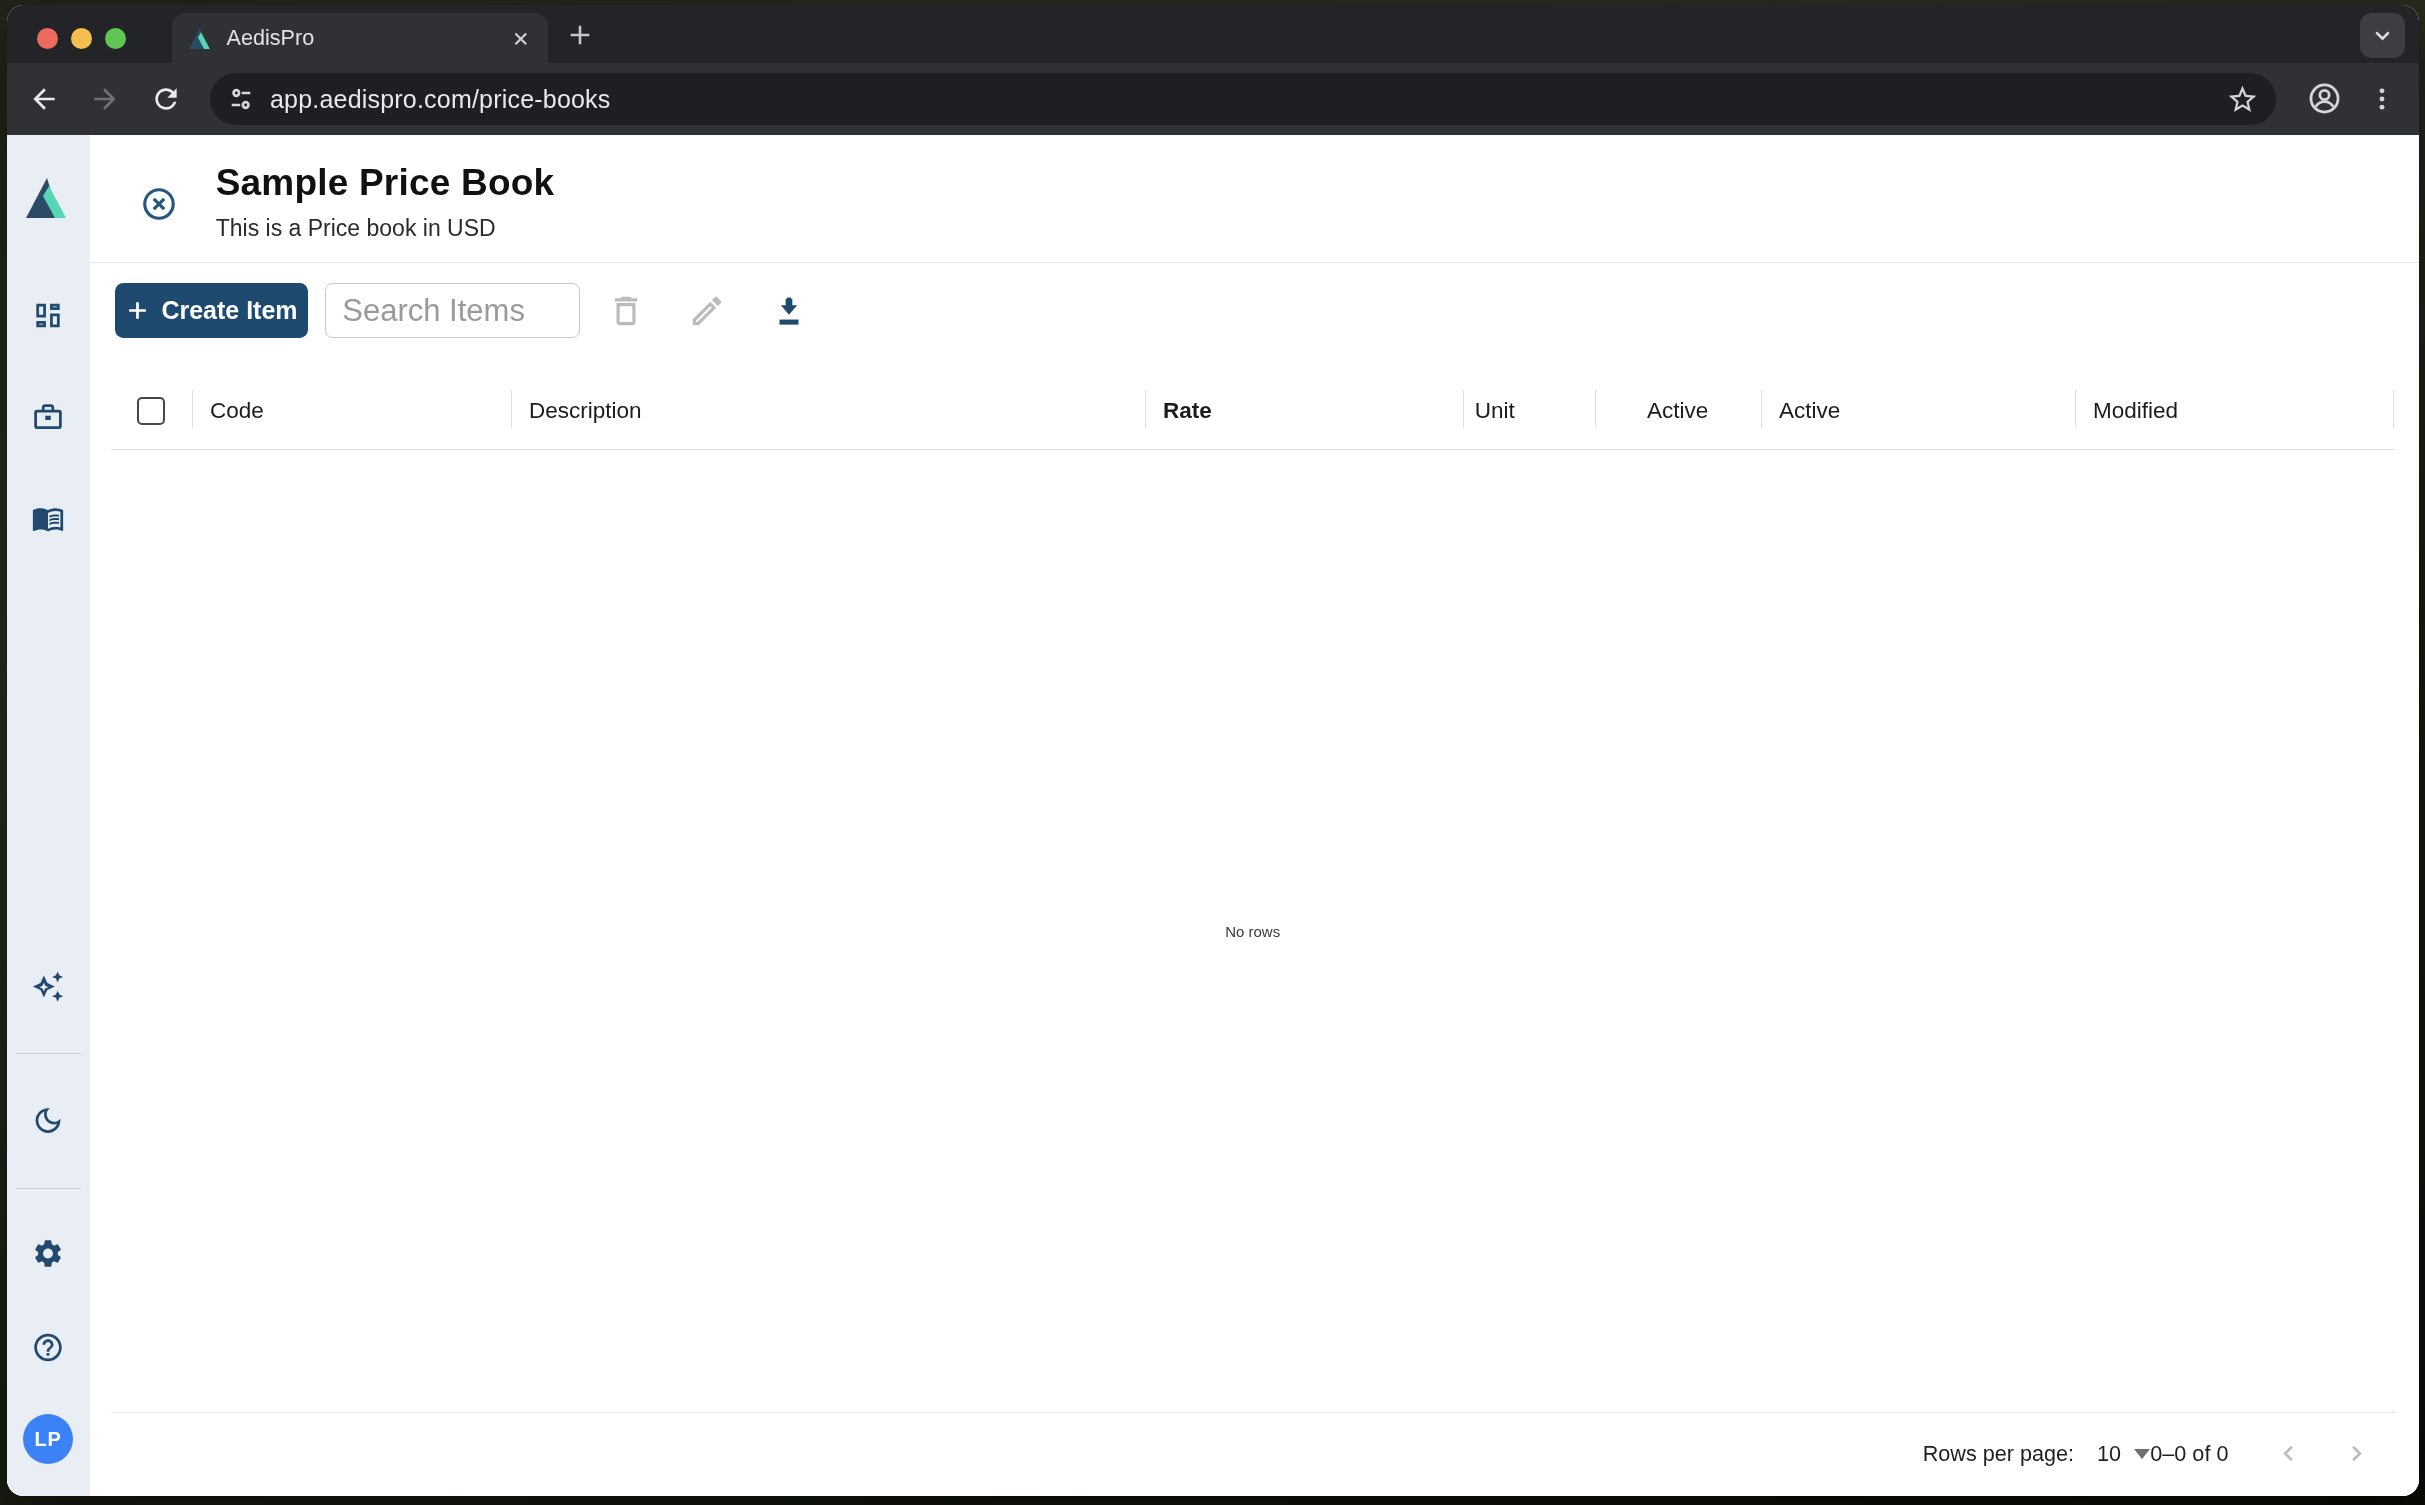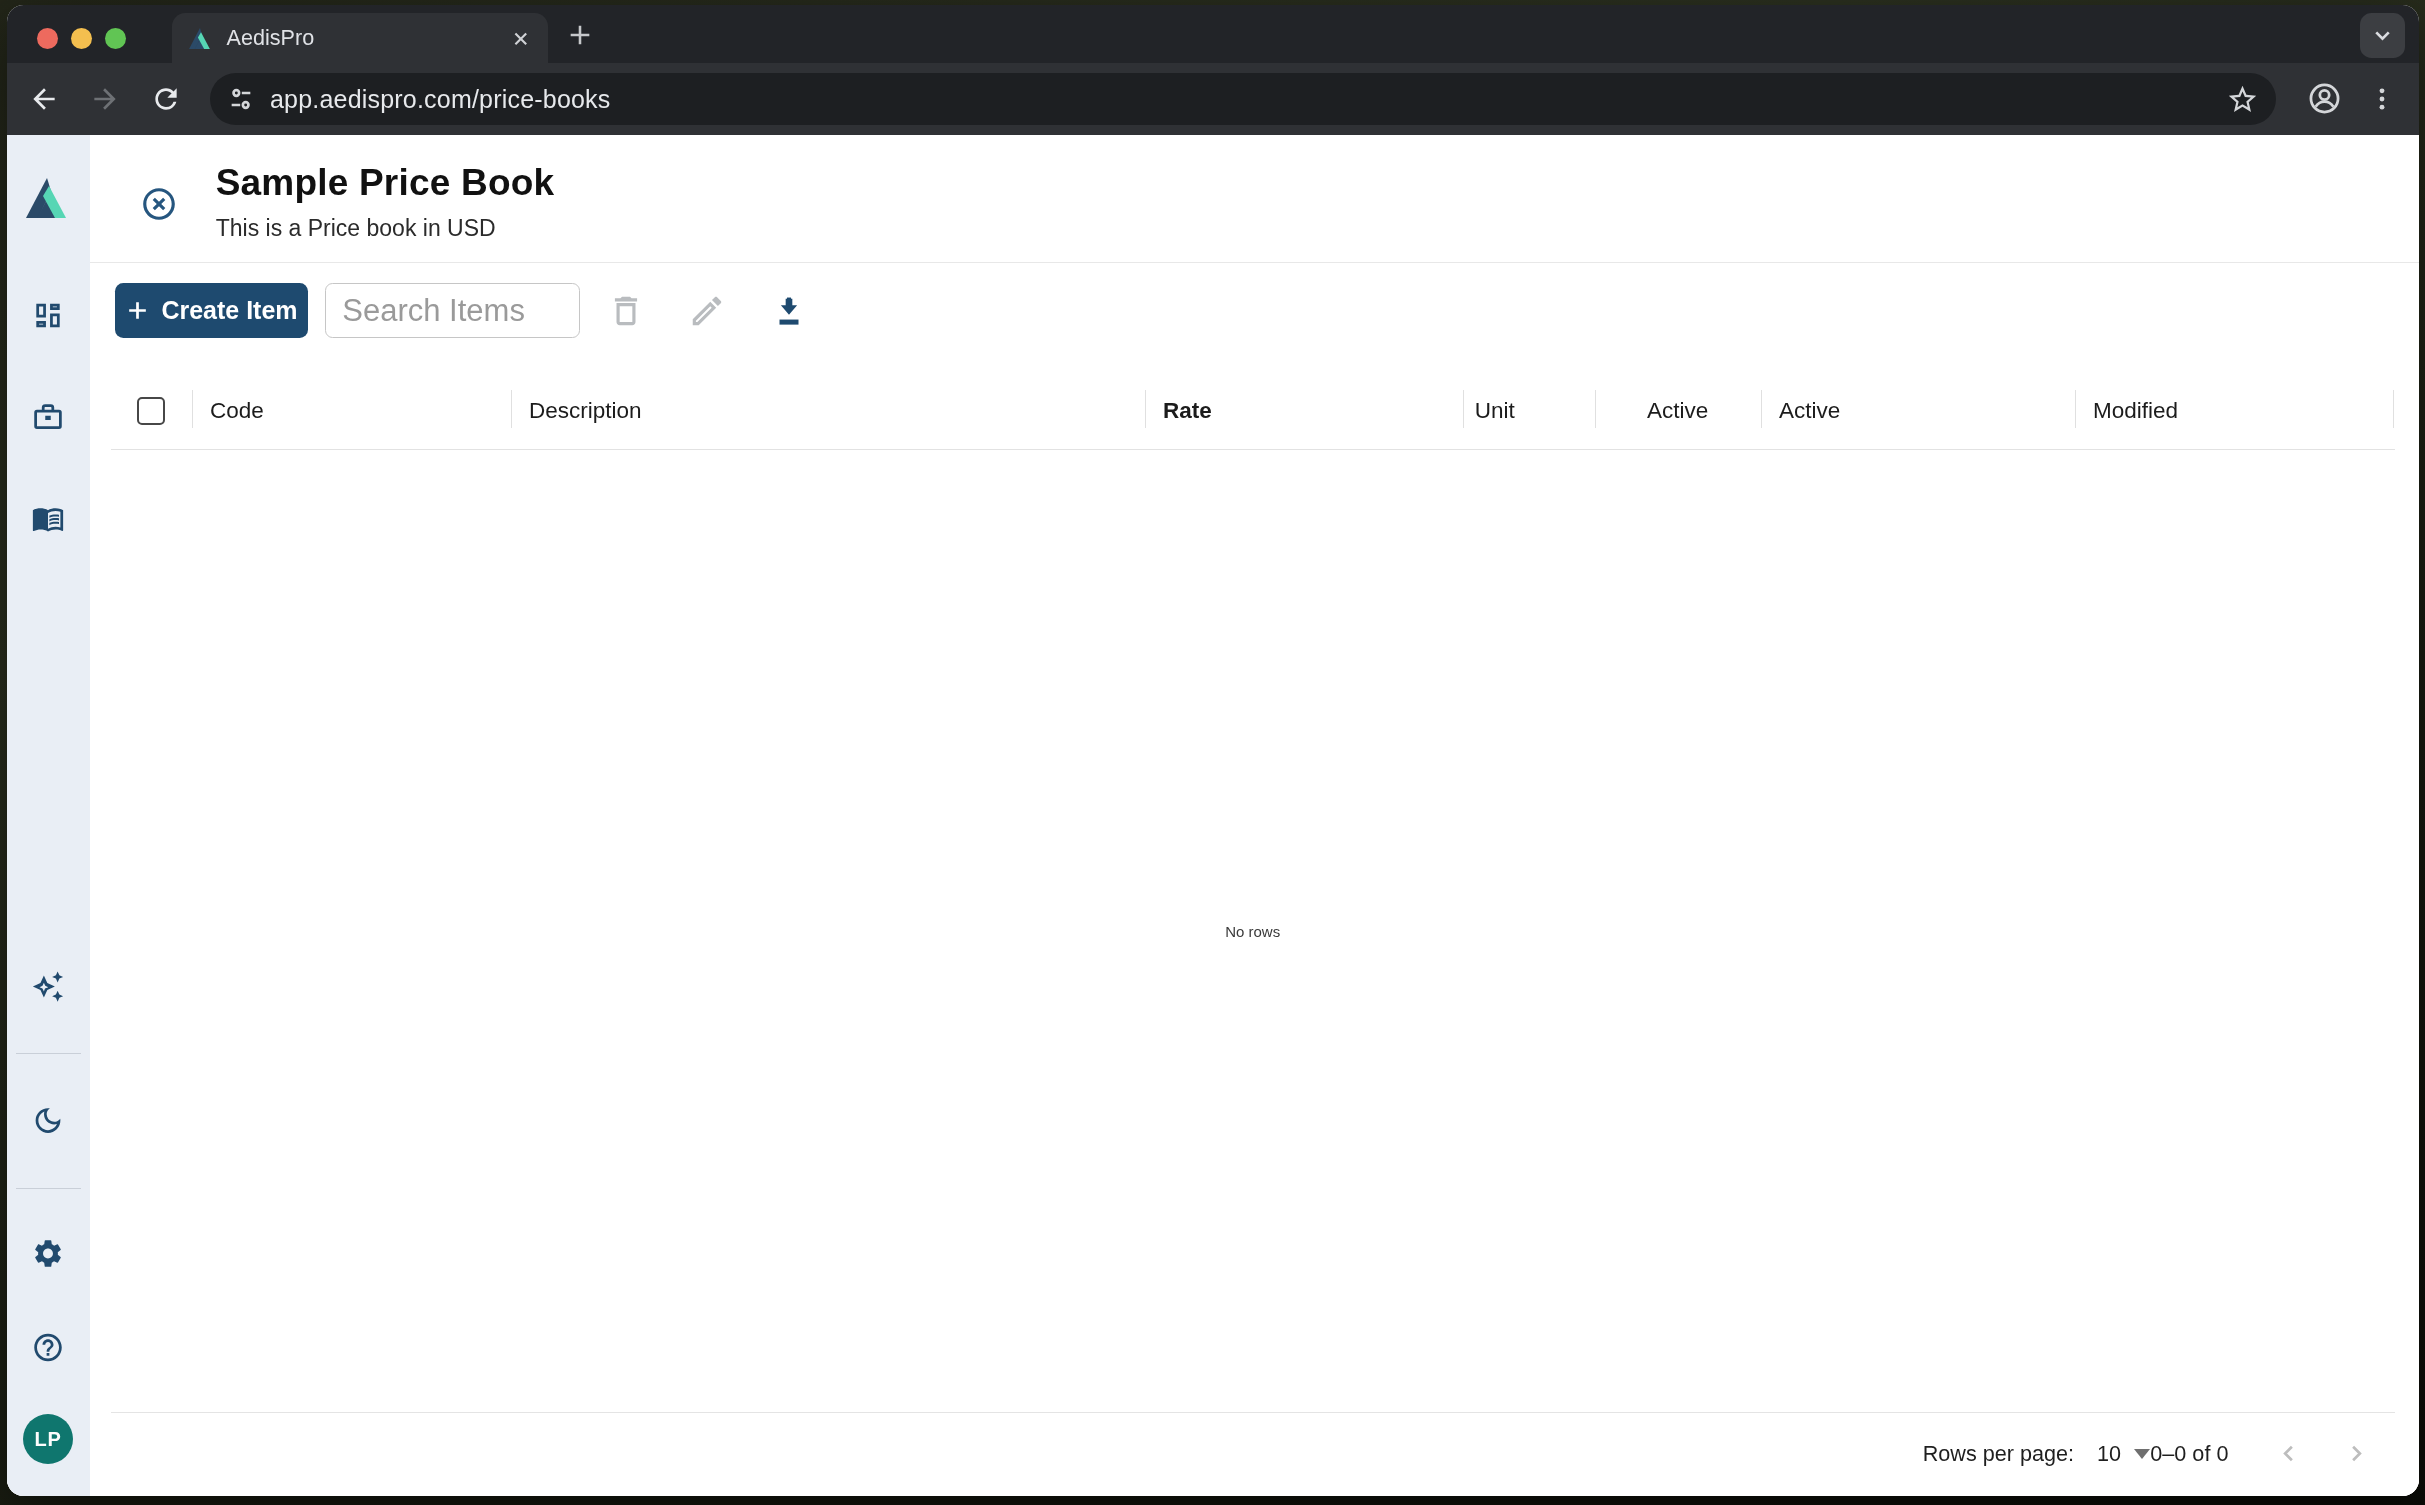--- a/index.html
+++ b/index.html
@@ -54,21 +54,21 @@
   .dots circle{ fill:#d4d6d9; }
   
   .app{ display:flex; height:1361px; background:#fff; }
   .sidebar{ position:relative; width:83px; background:#e9eef5; flex:0 0 auto; }
   .s-icon{ position:absolute; left:50%; transform:translateX(-50%); width:33px; height:33px; }
   .s-icon path{ fill:#214a6e; }
   .s-logo{ position:absolute; left:50%; transform:translateX(-50%); top:42px; width:48px; height:42px; }
   .s-div{ position:absolute; left:9.2px; width:65px; border-top:1.7px solid #c9cfd8; }
   .avatar{
     position:absolute; left:50%; transform:translateX(-50%); top:1279px;
-    width:50px; height:50px; border-radius:50%; background:#0f766e;
+    width:50px; height:50px; border-radius:50%; background:#3b82f6;
     display:flex; align-items:center; justify-content:center;
     color:#fdfdfd; font-weight:bold; font-size:20px; letter-spacing:0.8px;
   }
   .main{ position:relative; flex:1; background:#fff; }
   
   .page-header{ position:absolute; left:0; right:0; top:0; height:128px; border-bottom:1.7px solid #e8e8e8; }
   .ph-icon{ position:absolute; left:50px; top:50px; width:38px; height:38px; }
   .ph-icon path{ fill:#26567f; }
   .ph-text{ position:absolute; left:126px; top:27.5px; }
   .page-title{ font-size:37px; font-weight:bold; color:#111; line-height:40px; letter-spacing:0.2px; }

